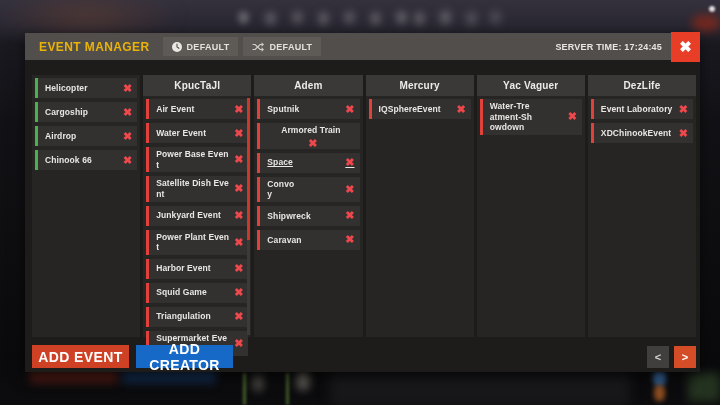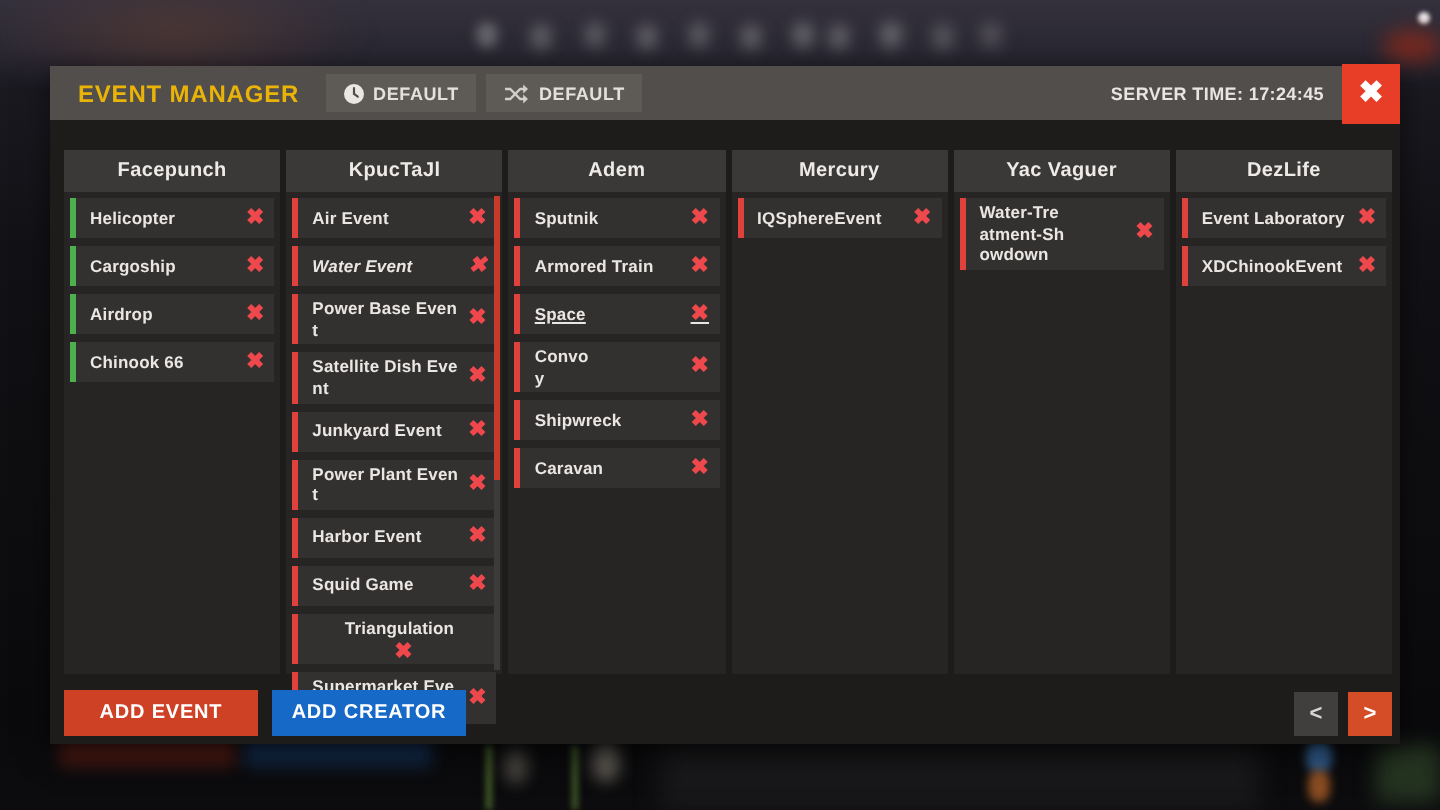--- a/index.html
+++ b/index.html
@@ -53,21 +53,21 @@
   .col-body{flex:1;padding:3px 2px 0;position:relative;min-height:0;}
   .item{min-height:20px;margin:0 1px 4px;background:#333130;border-left:3px solid #e0413a;
     display:flex;align-items:center;color:#e9e6e3;font-weight:bold;font-size:8.5px;padding:0 5px 0 7px;box-sizing:border-box;}
   .item-label{flex:1;min-width:0;word-break:break-all;line-height:1.25;padding:2px 0;letter-spacing:.1px;}
   .item-x{margin-left:4px;color:#ef484c;font-weight:bold;font-size:11px;line-height:1;cursor:pointer;flex:0 0 auto;}
   .col-scrollbar{position:absolute;right:1px;top:2px;bottom:2px;width:3px;background:#3c3b3a;}
   .col-scrollbar .thumb{width:100%;height:60%;background:#c73a2b;}
 
   
   .footer{position:absolute;left:0;right:0;top:312px;height:23px;}
-  .btn{position:absolute;top:0;height:23px;border:0;color:#fff;font-family:inherit;font-weight:bold;font-size:10px;
+  .btn{position:absolute;top:0;height:23px;border:0;color:#fff;font-family:inherit;font-weight:bold;font-size:14px;
     letter-spacing:.4px;cursor:pointer;display:flex;align-items:center;justify-content:center;}
   .add-event{left:7px;width:97px;background:#ce4124;}
   .add-creator{left:111px;width:97px;background:#1669c7;}
   .pager{position:absolute;top:1px;width:22px;height:22px;border:0;font-family:inherit;font-weight:bold;font-size:11px;
     display:flex;align-items:center;justify-content:center;cursor:pointer;line-height:1;}
   .pager.prev{right:31px;background:#403f3e;color:#d8d5d2;}
   .pager.next{right:4px;background:#d54d27;color:#fff;}
 </style>
 </head>
 <body>
@@ -113,21 +113,20 @@
       <span>DEFAULT</span>
     </button>
     <span class="server-time">SERVER TIME: 17:24:45</span>
     <button class="close-btn" style="background: rgb(232, 61, 39);">
       <span>✖</span>
     </button>
   </div>
 
   <div class="columns">
   <div class="column">
-    <div class="col-header">Facepunch</div>
     <div class="col-body">
           <div class="item" style="border-left-color: rgb(77, 176, 78);">
             <span class="item-label">Helicopter</span>
             <span class="item-x" style="color: rgb(239, 72, 76);">✖</span>
           </div>
           <div class="item" style="border-left-color: rgb(77, 176, 78);">
             <span class="item-label">Cargoship</span>
             <span class="item-x" style="color: rgb(239, 72, 76);">✖</span>
           </div>
           <div class="item" style="border-left-color: rgb(77, 176, 78);">
@@ -141,21 +140,21 @@
         </div>
   </div>
 
   <div class="column">
     <div class="col-header">KpucTaJl</div>
     <div class="col-body">
           <div class="item" style="border-left-color: rgb(224, 65, 58);">
             <span class="item-label">Air Event</span>
             <span class="item-x" style="color: rgb(239, 72, 76);">✖</span>
           </div>
-          <div class="item" style="border-left-color: rgb(224, 65, 58); font-style: italic;">
+          <div class="item" style="border-left-color: rgb(224, 65, 58);">
             <span class="item-label">Water Event</span>
             <span class="item-x" style="color: rgb(239, 72, 76);">✖</span>
           </div>
           <div class="item" style="border-left-color: rgb(224, 65, 58);">
             <span class="item-label">Power Base Event</span>
             <span class="item-x" style="color: rgb(239, 72, 76);">✖</span>
           </div>
           <div class="item" style="border-left-color: rgb(224, 65, 58);">
             <span class="item-label">Satellite Dish Event</span>
             <span class="item-x" style="color: rgb(239, 72, 76);">✖</span>
@@ -169,42 +168,42 @@
             <span class="item-x" style="color: rgb(239, 72, 76);">✖</span>
           </div>
           <div class="item" style="border-left-color: rgb(224, 65, 58);">
             <span class="item-label">Harbor Event</span>
             <span class="item-x" style="color: rgb(239, 72, 76);">✖</span>
           </div>
           <div class="item" style="border-left-color: rgb(224, 65, 58);">
             <span class="item-label">Squid Game</span>
             <span class="item-x" style="color: rgb(239, 72, 76);">✖</span>
           </div>
-          <div class="item" style="border-left-color: rgb(224, 65, 58); flex-direction: column;">
+          <div class="item" style="border-left-color: rgb(224, 65, 58);">
             <span class="item-label">Triangulation</span>
             <span class="item-x" style="color: rgb(239, 72, 76);">✖</span>
           </div>
           <div class="item" style="border-left-color: rgb(224, 65, 58);">
             <span class="item-label">Supermarket Event</span>
             <span class="item-x" style="color: rgb(239, 72, 76);">✖</span>
           </div>
           <div class="col-scrollbar">
             <div class="thumb" style="background: rgb(199, 58, 43);"></div>
           </div>
         </div>
   </div>
 
   <div class="column">
     <div class="col-header">Adem</div>
     <div class="col-body">
           <div class="item" style="border-left-color: rgb(224, 65, 58);">
             <span class="item-label">Sputnik</span>
             <span class="item-x" style="color: rgb(239, 72, 76);">✖</span>
           </div>
-          <div class="item" style="border-left-color: rgb(224, 65, 58);">
+          <div class="item" style="border-left-color: rgb(224, 65, 58); flex-direction: column;">
             <span class="item-label">Armored Train</span>
             <span class="item-x" style="color: rgb(239, 72, 76);">✖</span>
           </div>
           <div class="item" style="border-left-color: rgb(224, 65, 58); text-decoration: underline;">
             <span class="item-label">Space</span>
             <span class="item-x" style="color: rgb(239, 72, 76);">✖</span>
           </div>
           <div class="item" style="border-left-color: rgb(224, 65, 58); gap: 43px;">
             <span class="item-label">Convoy</span>
             <span class="item-x" style="color: rgb(239, 72, 76);">✖</span>

